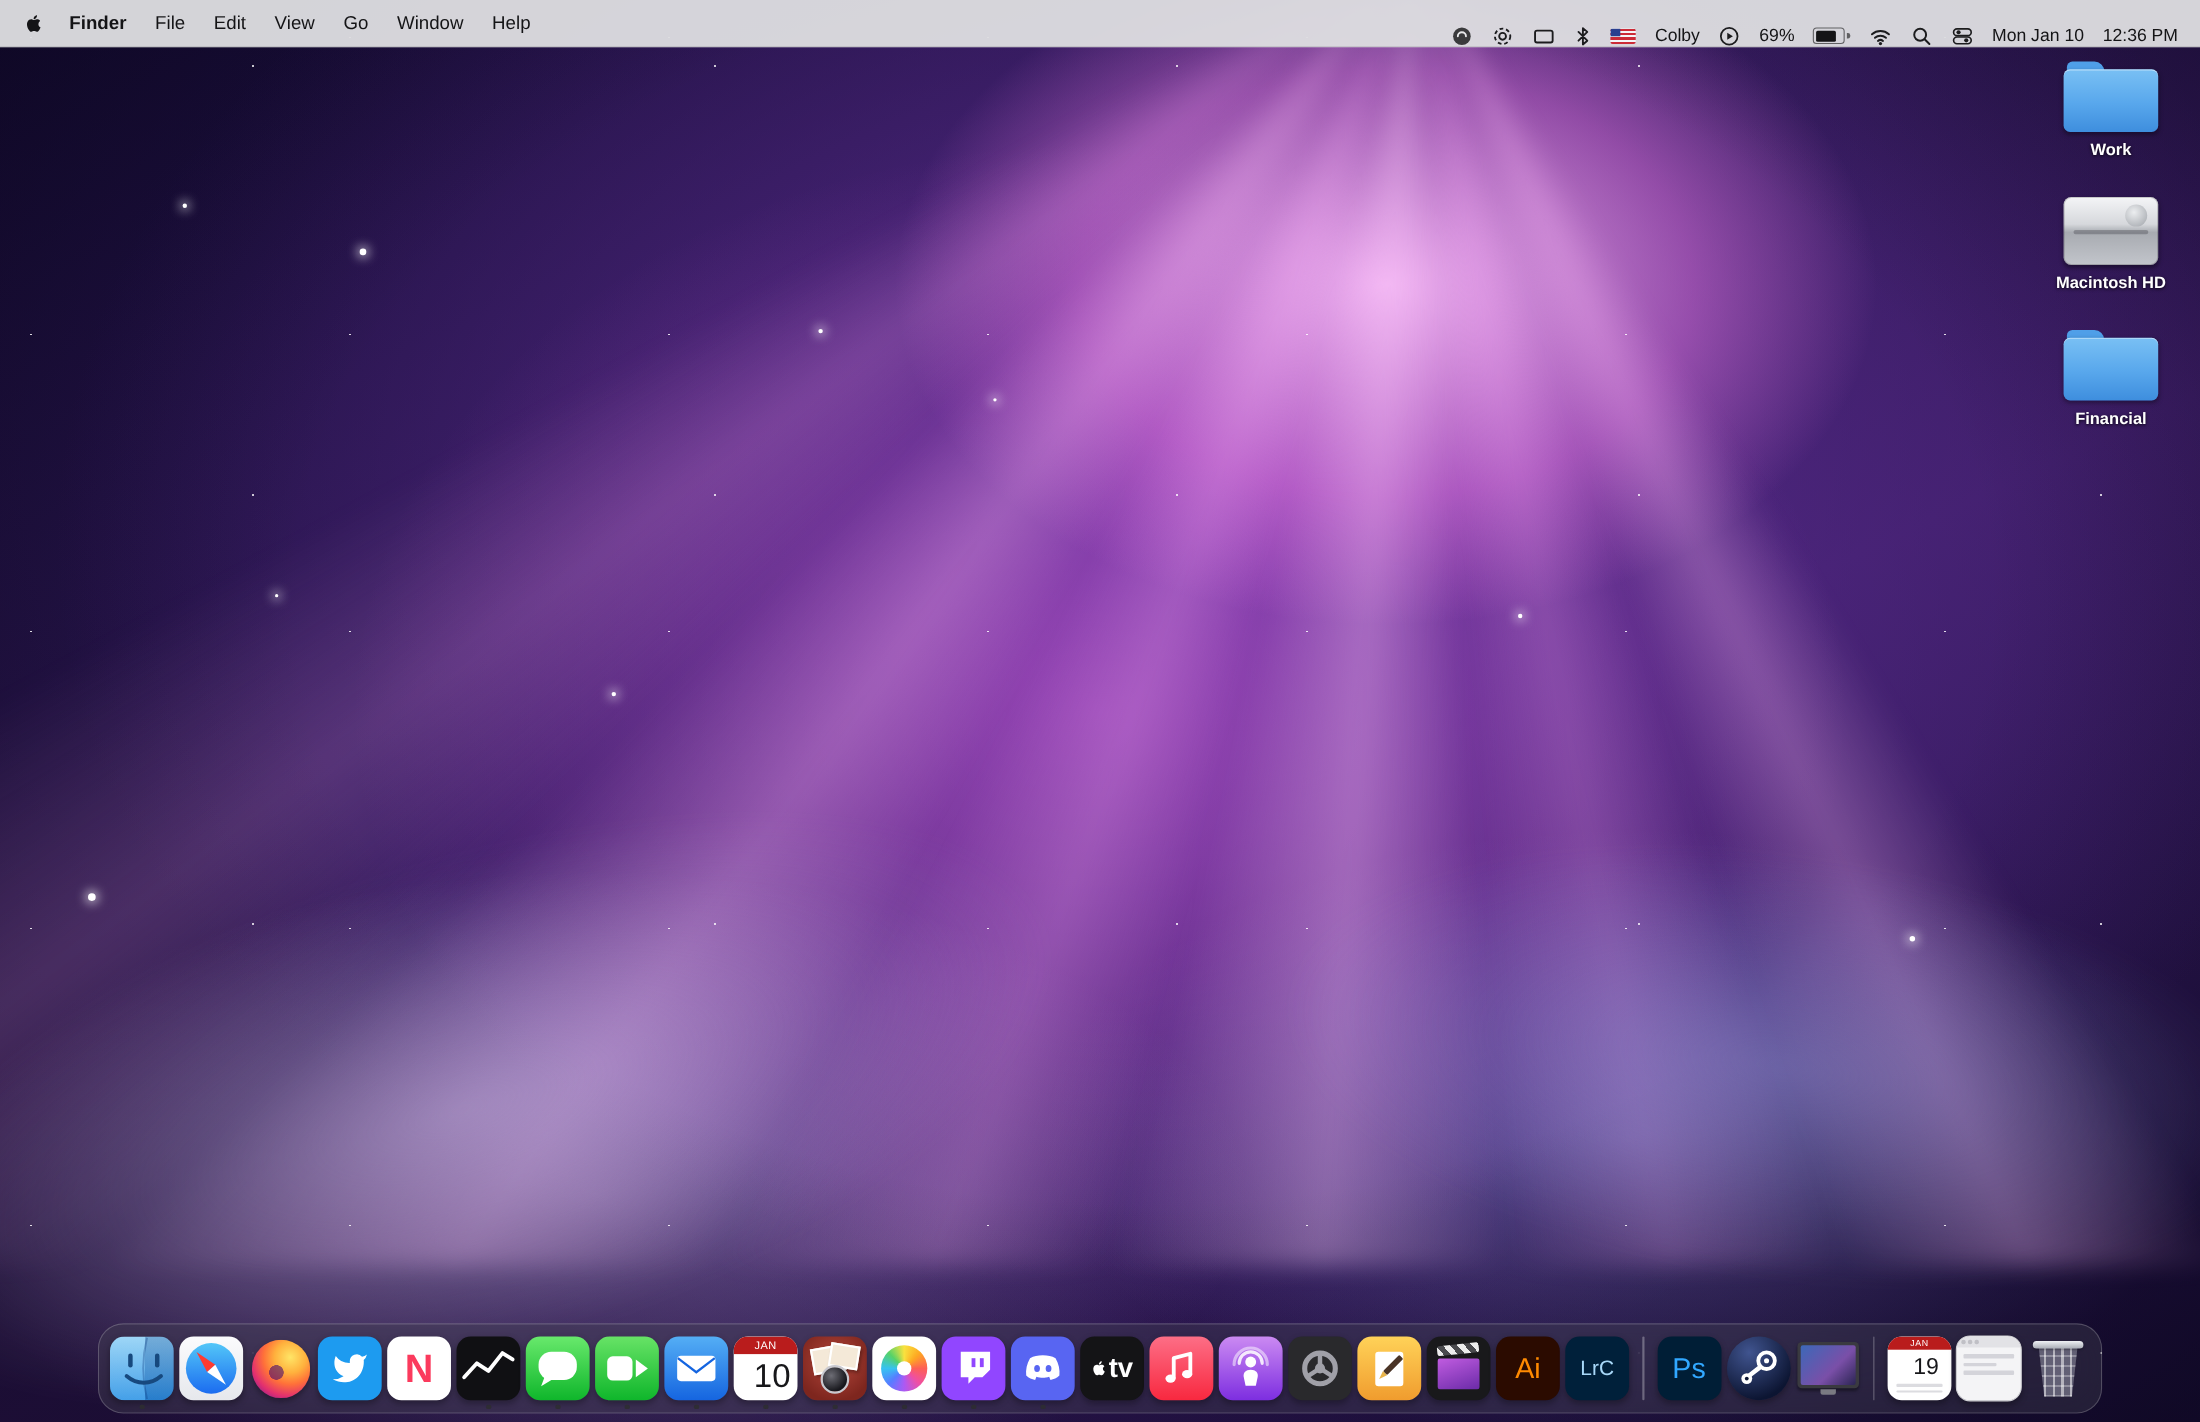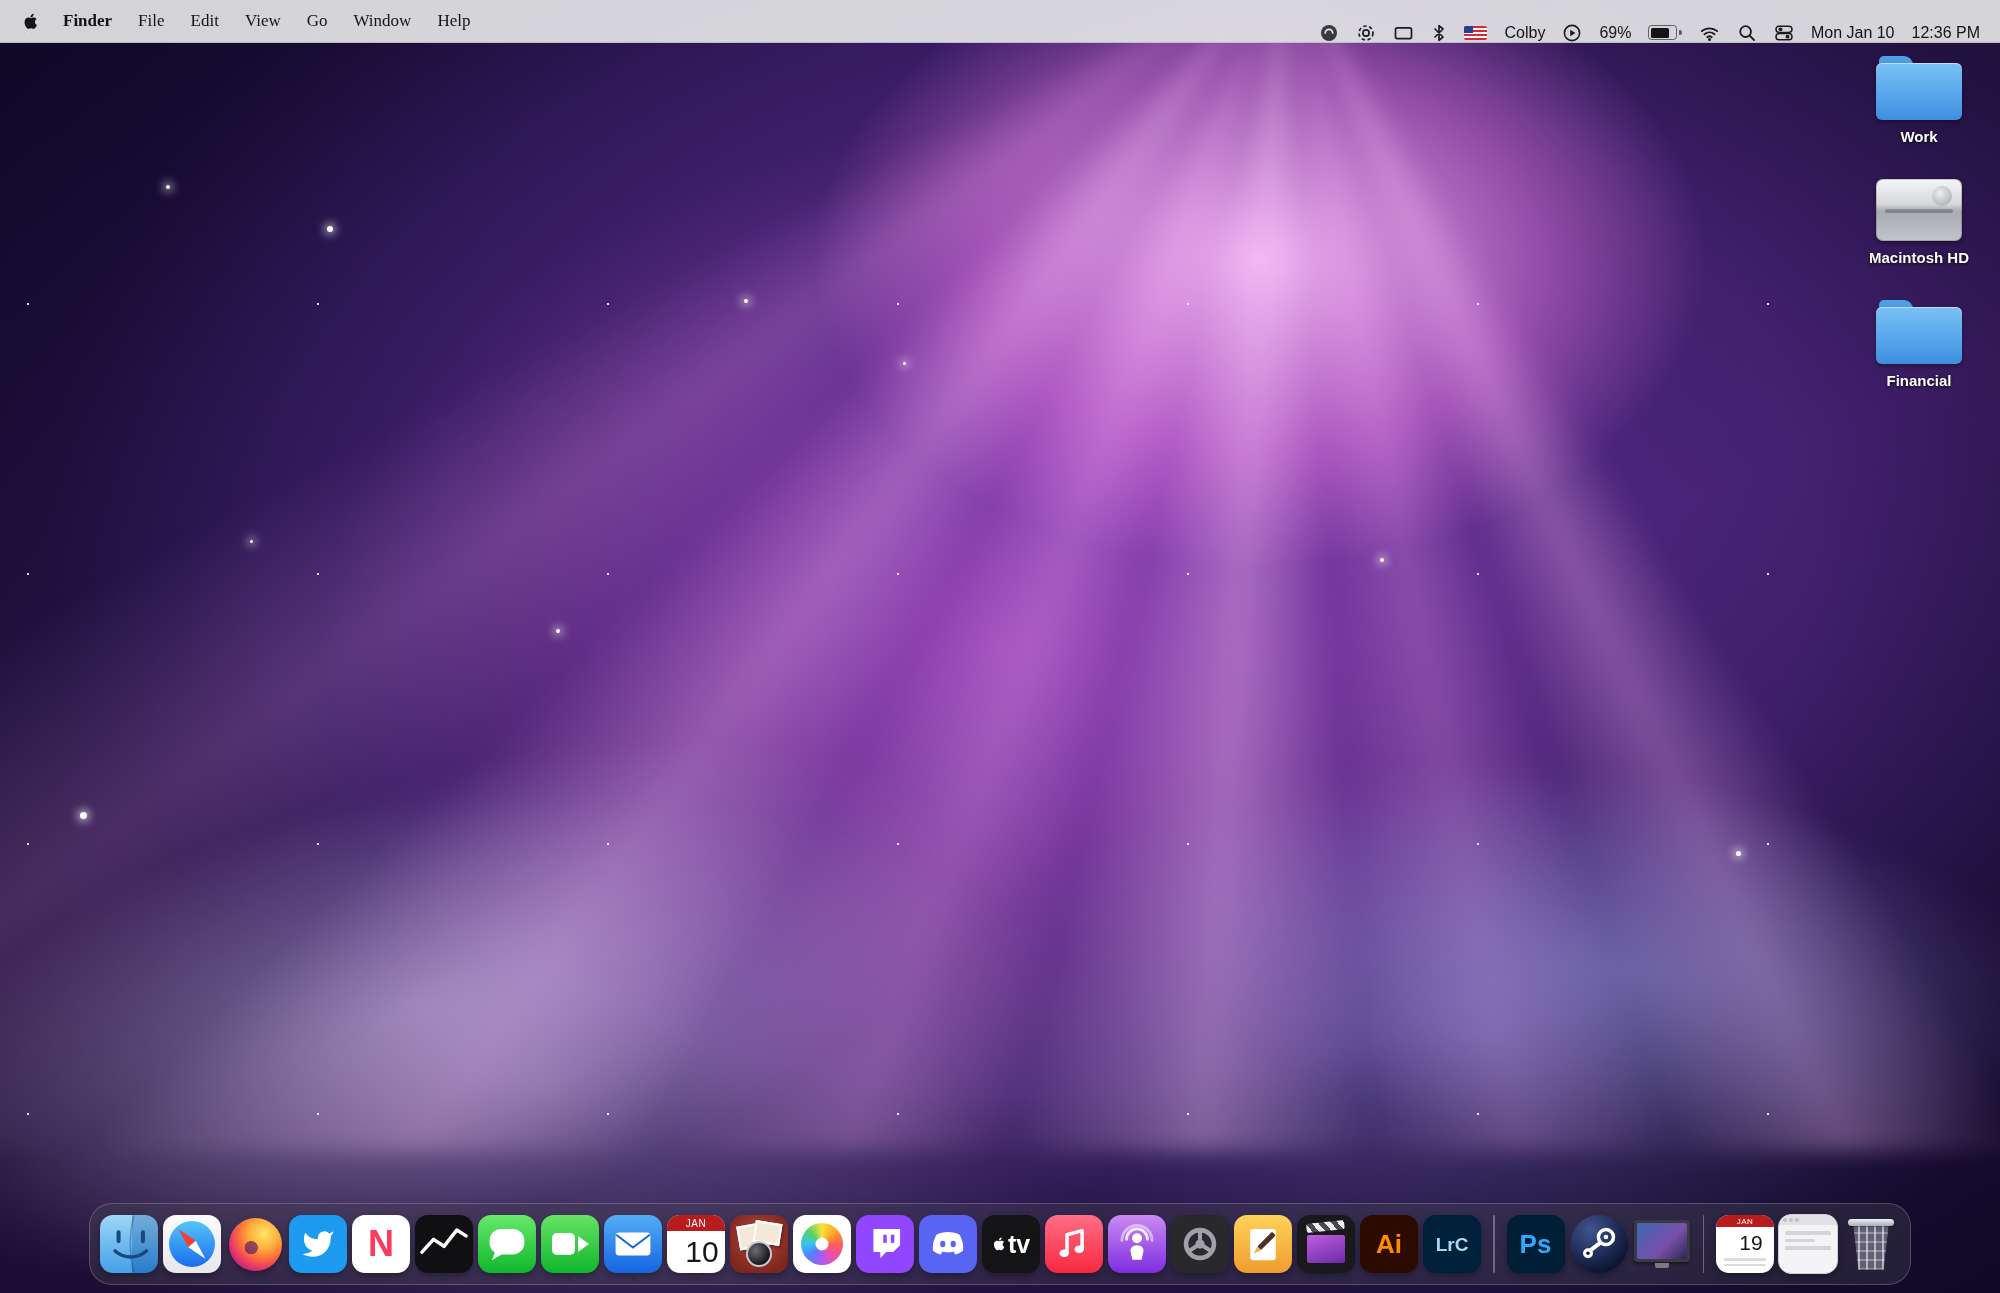--- a/index.html
+++ b/index.html
@@ -39,21 +39,21 @@
       radial-gradient(.9px .9px at 80px 190px, rgba(255,255,255,.7) 50%, rgba(0,0,0,0) 51%),
       radial-gradient(1.2px 1.2px at 190px 230px, rgba(255,255,255,.8) 50%, rgba(0,0,0,0) 51%),
       radial-gradient(.8px .8px at 260px 160px, rgba(255,255,255,.6) 50%, rgba(0,0,0,0) 51%);
     background-size:290px 270px,340px 310px,420px 390px,260px 240px,380px 360px,310px 330px;
     background-repeat:repeat;}
   .bs{position:absolute;border-radius:50%;background:#fff;box-shadow:0 0 10px 2px rgba(255,255,255,.8);pointer-events:none;}
   
   .menubar{position:absolute;top:0;left:0;right:0;height:42px;z-index:30;
     background:rgba(221,221,224,.96);border-bottom:1px solid rgba(0,0,0,.12);
     display:flex;align-items:center;padding:0 20px;font-size:17px;color:#141416;}
-  .mb-left{display:flex;align-items:center;font-family:Liberation Serif, serif;}
+  .mb-left{display:flex;align-items:center;}
   .mb-item{padding:0 13px;white-space:nowrap;}
   .mb-item.apple{padding:0 12px 0 2px;display:flex;align-items:center;}
   .appname{font-weight:bold;}
   .mb-right{margin-left:auto;display:flex;align-items:center;gap:17px;font-size:16px;margin-top:23px;}
   .st{display:flex;align-items:center;white-space:nowrap;}
   .flag{width:23px;height:14px;border-radius:2px;overflow:hidden;position:relative;
     background:repeating-linear-gradient(180deg,#cc2b37 0 2px,#f5f5f7 2px 4px);}
   .flag-canton{position:absolute;top:0;left:0;width:9px;height:7px;background:#2a3f8f;}
   .bat{gap:2px;}
   .bat-body{display:inline-block;width:27px;height:13px;border:1.5px solid rgba(0,0,0,.55);border-radius:3.5px;position:relative;}
@@ -138,21 +138,21 @@
   .t-pages{background:linear-gradient(180deg,#ffd258,#f09c2e);}
   .t-fcp{background:#19191b;}
   .clap-top{position:absolute;top:9px;left:10px;right:10px;height:9px;border-radius:2px;
     background:repeating-linear-gradient(55deg,#ededed 0 5px,#4a4a4e 5px 10px);
     transform:rotate(-6deg);transform-origin:left bottom;}
   .clap-body{position:absolute;top:20px;left:10px;right:10px;bottom:10px;border-radius:2px;
     background:linear-gradient(160deg,#c05ce0,#6b2ba8);}
   .t-ai{background:#2b0b00;}
   .t-lrc{background:#00203a;}
   .t-ps{background:#001e36;}
-  .adbl{font-weight:bold;line-height:1;}
+  .adbl{font-weight:normal;line-height:1;}
   .ai-l{color:#ff8a00;font-size:26px;}
   .lrc-l{color:#a8d8f8;font-size:19px;}
   .ps-l{color:#31a8ff;font-size:26px;}
   .t-steam{border-radius:50%;background:radial-gradient(circle at 35% 25%, #40548f, #0c1532 75%);}
   .mon-frame{width:50px;height:36px;border-radius:4px;background:#3a3a40;padding:3px;box-shadow:0 2px 3px rgba(0,0,0,.4);}
   .mon-screen{width:100%;height:100%;border-radius:2px;background:linear-gradient(135deg,#3c68b8,#7a4fa8 60%,#2b2553);}
   .mon-stand{width:14px;height:5px;background:#7a7a82;margin:1px auto 0;border-radius:0 0 2px 2px;}
   .t-window2{background:#f4f4f6;border:1px solid #d0d0d4;flex-direction:column;align-items:stretch;}
   .w2-bar{height:10px;background:#e2e2e6;display:flex;align-items:center;gap:2.5px;padding:0 4px;}
   .w2-dot{width:3.5px;height:3.5px;border-radius:50%;background:#c0c0c6;}

